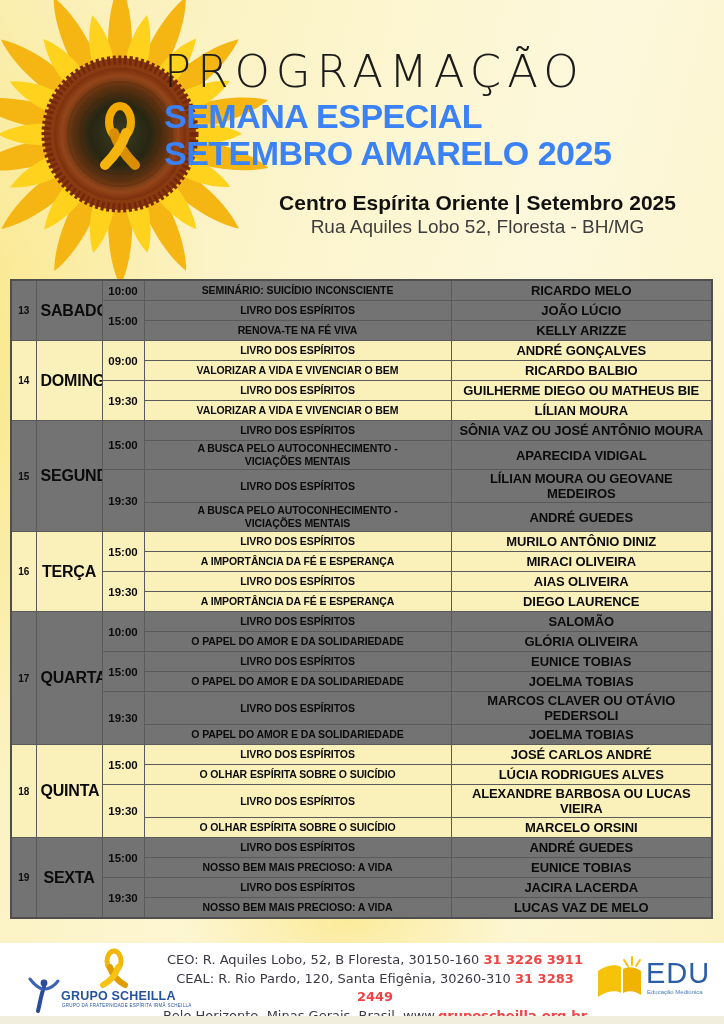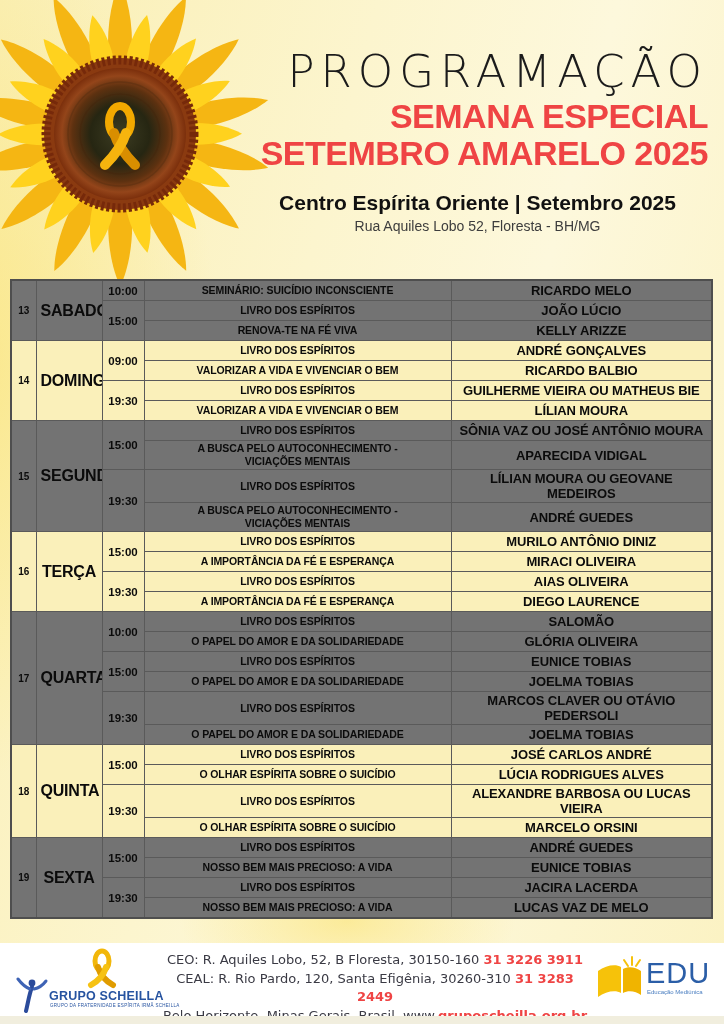--- a/index.html
+++ b/index.html
@@ -5,29 +5,29 @@
   html,body{margin:0;padding:0;}
   body{
     width:724px;height:1024px;position:relative;overflow:hidden;
     font-family:"Liberation Sans", sans-serif;
     background:
       radial-gradient(240px 110px at 48% 90%, rgba(250,224,100,.55), rgba(250,224,100,0) 70%),
       radial-gradient(340px 560px at -5% 35%, rgba(250,228,120,.7), rgba(250,228,120,0) 75%),
       linear-gradient(105deg, #FAEFB4 0%, #FCF5CE 38%, #FDF8DC 62%, #FBF2C2 100%);
   }
   
-  .hdr{position:absolute;left:164px;right:16px;top:46px;text-align:right;color:#151515;}
+  .hdr{position:absolute;left:164px;right:16px;top:46px;color:#151515;}
   .hdr-title{
     font-family:"DejaVu Sans", sans-serif;font-weight:200;
     font-size:45px;letter-spacing:6px;line-height:52px;white-space:nowrap;color:#1b1b1b;
   }
-  .hdr-sub{font-weight:800;font-size:34px;line-height:37px;letter-spacing:-.5px;white-space:nowrap;color:#ef4444;}
+  .hdr-sub{font-weight:800;font-size:34px;line-height:37px;letter-spacing:-.5px;white-space:nowrap;color:#3b82f6;}
   .hdr-venue-wrap{position:absolute;left:255px;right:24px;top:190px;text-align:center;}
   .hdr-venue{font-weight:700;font-size:21px;line-height:25px;color:#111;}
-  .hdr-address{font-weight:400;font-size:14px;line-height:23px;color:#3d3d3d;text-align:center;}
+  .hdr-address{font-weight:400;font-size:19px;line-height:23px;color:#3d3d3d;text-align:center;}
   
   .sunflower{position:absolute;left:-46px;top:-32px;width:332px;height:332px;}
   
   .sched-wrap{position:absolute;left:10px;top:279px;}
   table.sched{border-collapse:collapse;table-layout:fixed;width:701px;
     border:2px solid #4e4e4e;}
   table.sched td{
     border:1px solid #5a5a5a;text-align:center;vertical-align:middle;
     font-weight:700;color:#0b0b0b;padding:1px 4px;overflow:hidden;
   }
@@ -37,21 +37,21 @@
   td.day-name-cell{font-size:16px;letter-spacing:-.2px;}
   td.time-cell{font-size:11.5px;}
   td.event-cell{font-size:10.5px;height:17px;white-space:pre-line;line-height:13px;letter-spacing:-.1px;}
   td.speaker-cell{font-size:13px;letter-spacing:-.1px;}
   
   .footer-band{position:absolute;left:0;top:943px;width:724px;height:73px;background:#ffffff;}
   .footer-strip{position:absolute;left:0;top:1016px;width:724px;height:8px;background:#F1EEDE;}
   .f-center{position:absolute;left:160px;width:430px;top:8px;text-align:center;
     font-family:"DejaVu Sans", sans-serif;font-size:13px;line-height:18.5px;color:#3a3a44;}
   .f-center b{font-weight:700;color:#ef4444;}
-  .gs-logo{position:absolute;left:16px;top:2px;width:135px;height:68px;}
+  .gs-logo{position:absolute;left:28px;top:2px;width:135px;height:68px;}
   .gs-name{position:absolute;left:33px;top:44px;font-size:12.5px;font-weight:800;color:#2653A0;letter-spacing:.2px;white-space:nowrap;}
   .gs-tag{position:absolute;left:34px;top:58px;font-size:4.5px;color:#2653A0;letter-spacing:.3px;white-space:nowrap;}
   .edu-logo{position:absolute;left:594px;top:10px;width:120px;height:56px;}
   .edu-name{position:absolute;left:52px;top:4px;font-size:29px;font-weight:400;color:#2B5EA7;letter-spacing:1px;font-family:Liberation Sans, sans-serif;}
   .edu-tag{position:absolute;left:53px;top:36px;font-size:6px;color:#4a7ec0;white-space:nowrap;}
 </style>
 </head>
 <body>
 
 <svg class="sunflower" viewBox="-166 -166 332 332">
@@ -153,21 +153,21 @@
           <td class="event-cell">LIVRO DOS ESPÍRITOS</td>
           <td class="speaker-cell">ANDRÉ GONÇALVES</td>
         </tr>
         <tr class="g-yellow">
           <td class="event-cell">VALORIZAR A VIDA E VIVENCIAR O BEM</td>
           <td class="speaker-cell">RICARDO BALBIO</td>
         </tr>
         <tr class="g-yellow">
           <td class="time-cell" rowspan="2">19:30</td>
           <td class="event-cell">LIVRO DOS ESPÍRITOS</td>
-          <td class="speaker-cell">GUILHERME VIEIRA OU MATHEUS BIE</td>
+          <td class="speaker-cell">GUILHERME DIEGO OU MATHEUS BIE</td>
         </tr>
         <tr class="g-yellow">
           <td class="event-cell">VALORIZAR A VIDA E VIVENCIAR O BEM</td>
           <td class="speaker-cell">LÍLIAN MOURA</td>
         </tr>
         <tr class="g-white">
           <td class="day-number-cell" rowspan="4">15</td>
           <td class="day-name-cell" rowspan="4">SEGUNDA</td>
           <td class="time-cell" rowspan="2">15:00</td>
           <td class="event-cell">LIVRO DOS ESPÍRITOS</td>

